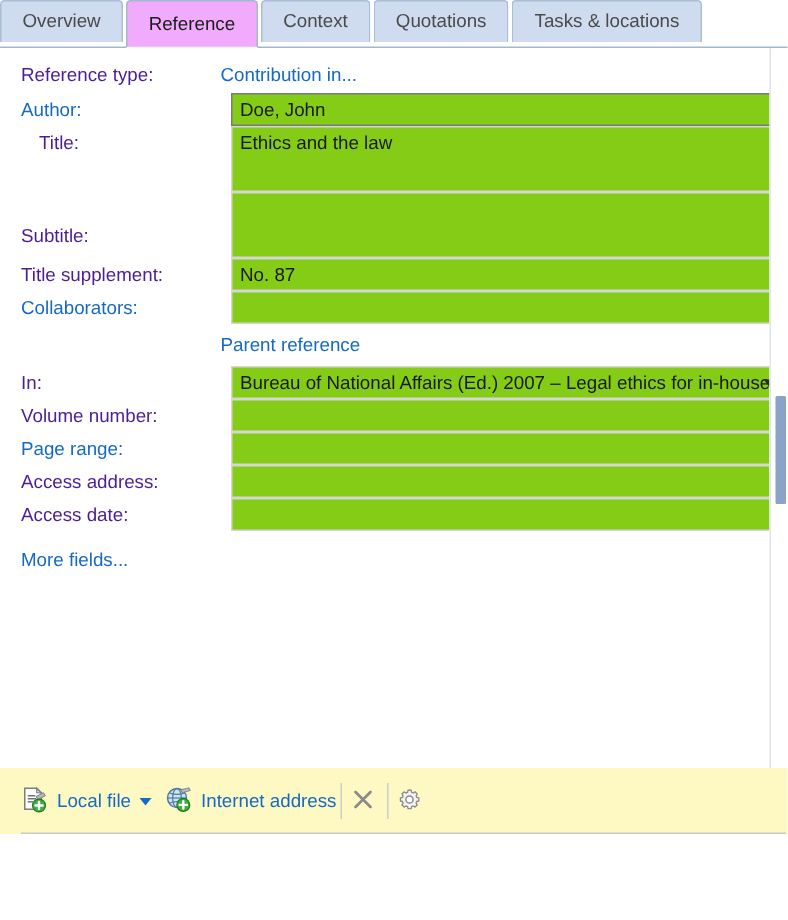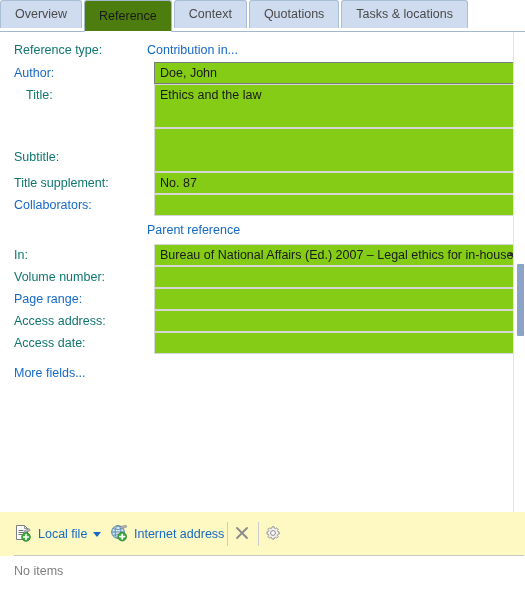--- a/index.html
+++ b/index.html
@@ -57,21 +57,21 @@
     border: 1px solid #a9bed4;
     border-bottom: none;
     border-radius: 3px 3px 0 0;
     box-sizing: border-box;
     white-space: nowrap;
     cursor: default;
     z-index: 2;
     text-align: center;
   }
   .tab.active {
-    background: #4d7c0f;
+    background: #f0abfc;
     color: #1a1a1a;
     height: 32px;
     line-height: 30px;
     border: 1px solid #a3b8cc;
     border-bottom: 1px solid #ffffff;
     z-index: 3;
     margin-bottom: -1px;
   }
 
   
@@ -89,21 +89,21 @@
   .field-row {
     position: absolute;
     left: 0;
     width: 513px;
     box-sizing: border-box;
   }
   .flabel {
     position: absolute;
     left: 14px;
     font-size: 12.5px;
-    color: #0f766e;
+    color: #4c1d95;
     white-space: nowrap;
     line-height: 16px;
   }
   .flabel.link {
     color: #1569c7;
     cursor: pointer;
   }
   .flink {
     position: absolute;
     left: 147px;
@@ -386,17 +386,14 @@
       <span>
         <svg width="16" height="16" viewBox="0 0 16 16">
           <path d="M8 1.6 l1.1 0.25 l0.35 1.35 l1.05 0.45 l1.2 -0.75 l1.45 1.45 l-0.75 1.2 l0.45 1.05 l1.35 0.35 l0 2.05 l-1.35 0.35 l-0.45 1.05 l0.75 1.2 l-1.45 1.45 l-1.2 -0.75 l-1.05 0.45 l-0.35 1.35 l-2.05 0 l-0.35 -1.35 l-1.05 -0.45 l-1.2 0.75 l-1.45 -1.45 l0.75 -1.2 l-0.45 -1.05 l-1.35 -0.35 l0 -2.05 l1.35 -0.35 l0.45 -1.05 l-0.75 -1.2 l1.45 -1.45 l1.2 0.75 l1.05 -0.45 l0.35 -1.35 z" fill="#f2f2f2" stroke="#8a8a8a" stroke-width="0.9" stroke-linejoin="round"></path>
           <circle cx="8" cy="8" r="2.4" fill="#ffffff" stroke="#8a8a8a" stroke-width="1"></circle>
         </svg>
       </span>
     </div>
 
   </div>
 
-  <div class="emptylist">
-    <span class="emptylist-text">No items</span>
-  </div>
 
 </div>
 
 </body></html>

